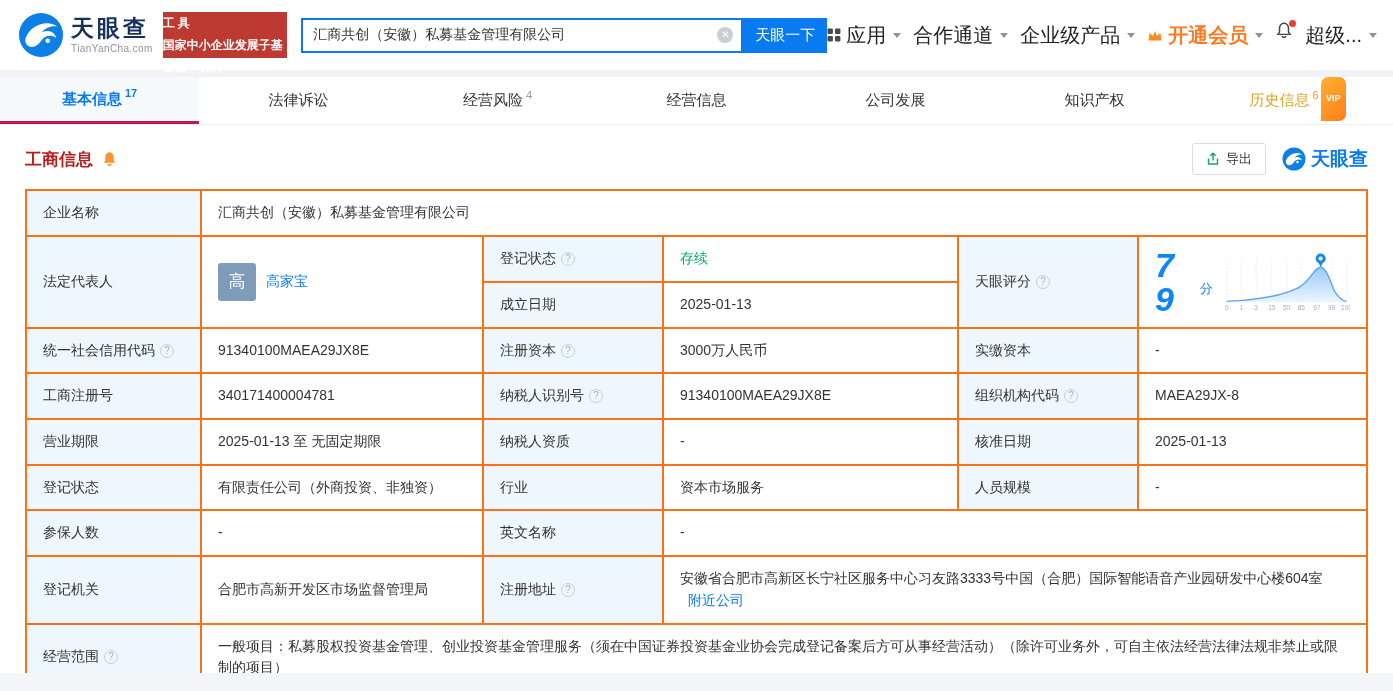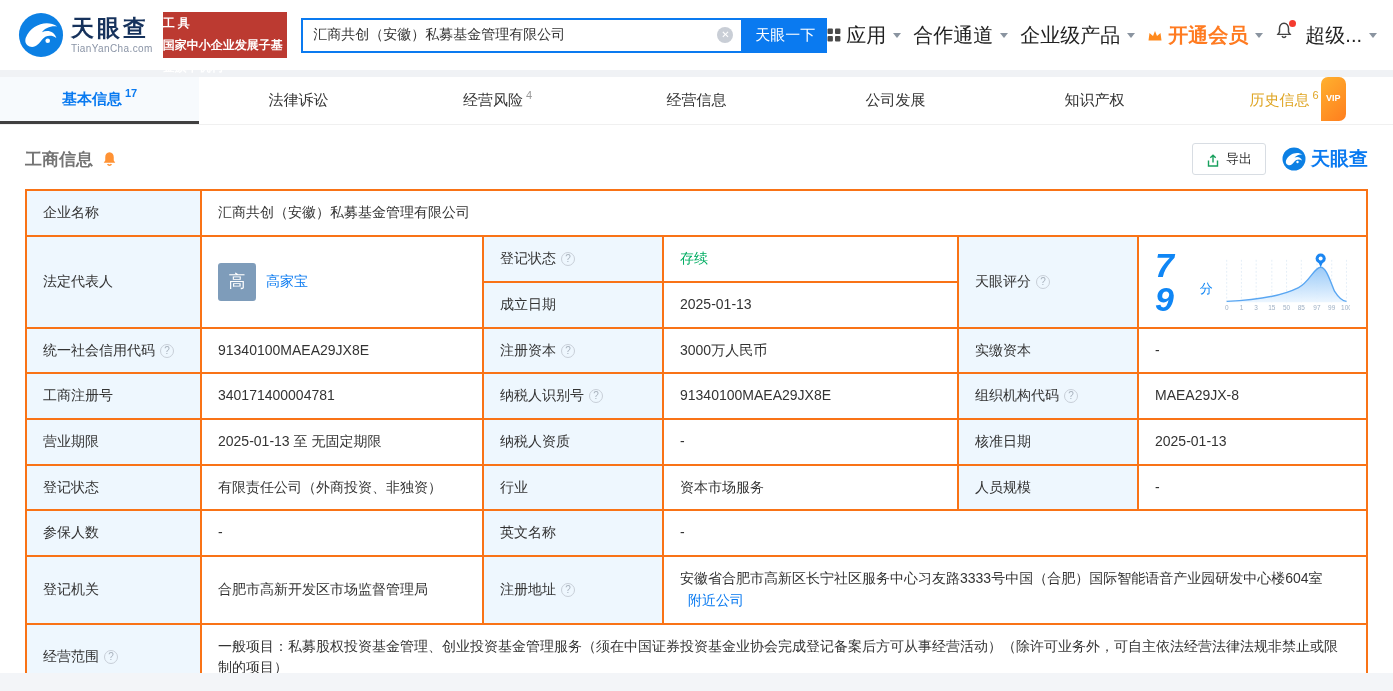--- a/index.html
+++ b/index.html
@@ -30,35 +30,35 @@
   .nav-vip{color:#ff7b21;font-weight:700}
   .bell-wrap{position:relative;cursor:pointer;display:flex}
   .red-dot{position:absolute;top:-2px;right:-3px;width:7px;height:7px;border-radius:50%;background:#f43b2f}
 
   .gray-divider{height:7px;background:#f0f2f5}
 
   
   .page-tabs{display:flex;height:48px;border-bottom:1px solid #f0f0f0;background:#fff}
   .ptab{flex:1;display:flex;align-items:center;justify-content:center;font-size:15px;color:#333;cursor:pointer}
   .ptab-inner{position:relative;display:flex;align-items:center}
-  .ptab.active{color:#0a7af0;font-weight:700;background:#f7fafd;border-bottom:3px solid #404040}
+  .ptab.active{color:#0a7af0;font-weight:700;background:#f7fafd;border-bottom:3px solid #be185d}
   .sup{font-size:11px;margin-left:3px;position:relative;top:-6px;font-weight:400}
   .sup.blue{color:#0a7af0;font-weight:700}
   .sup.gray{color:#999}
   .sup.amber{color:#dfa524}
   .ptab.history{color:#dfa524}
   .vip-badge{position:absolute;top:-14px;right:-8px;background:linear-gradient(135deg,#ffb12e,#ff7e1e);color:#fff;font-size:9px;font-weight:700;padding:16px 5px;border-radius:7px 7px 7px 0;line-height:1.3}
 
   
   .content{padding:18px 25px 0}
   .sec-head{display:flex;align-items:center}
-  .sec-title{font-size:17px;font-weight:700;color:#737373}
+  .sec-title{font-size:17px;font-weight:700;color:#b91c1c}
   .sub-bell{margin-left:8px;cursor:pointer;display:flex}
   .sec-right{margin-left:auto;display:flex;align-items:center;gap:16px}
-  .export-btn{display:flex;align-items:flex-end;gap:6px;border:1px solid #d8dde3;border-radius:3px;background:#fff;padding:6px 13px;font-size:13px;color:#333;cursor:pointer;font-family:inherit}
+  .export-btn{display:flex;align-items:center;gap:6px;border:1px solid #d8dde3;border-radius:3px;background:#fff;padding:6px 13px;font-size:13px;color:#333;cursor:pointer;font-family:inherit}
   .brand-mark{display:flex;align-items:center;gap:5px}
   .brand-name{font-size:19px;font-weight:700;color:#0a7af0}
 
   
   table.info{width:100%;border-collapse:collapse;margin-top:14px;font-size:14px;table-layout:fixed}
   .info td{border:2px solid #f97316;padding:11px 16px;vertical-align:middle;background:#fff;line-height:1.55;word-break:break-all}
   .info td.lbl{background:#eef7fe}
   a.lnk{color:#0a7af0;text-decoration:none;cursor:pointer}
   .rep{display:flex;align-items:center}
   .avatar{display:inline-flex;width:38px;height:38px;background:#7e9cba;color:#fff;border-radius:3px;align-items:center;justify-content:center;font-size:17px;margin-right:10px;cursor:pointer;flex:none}

